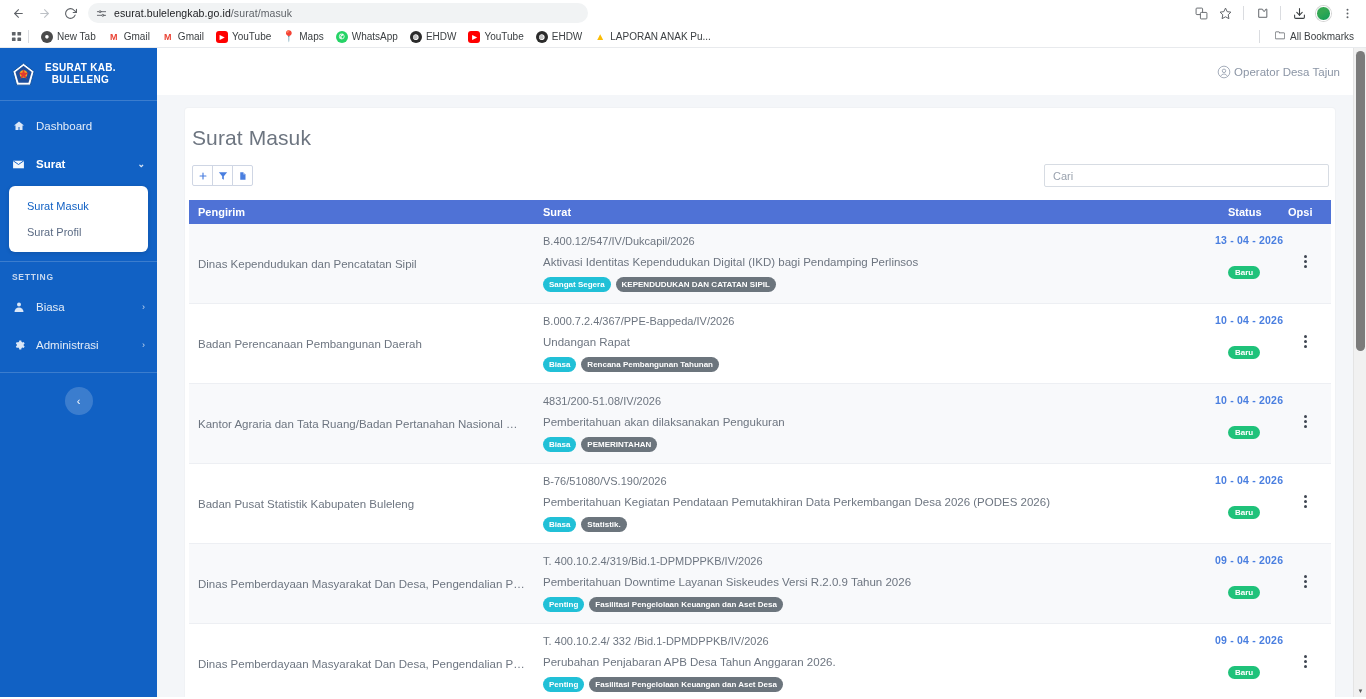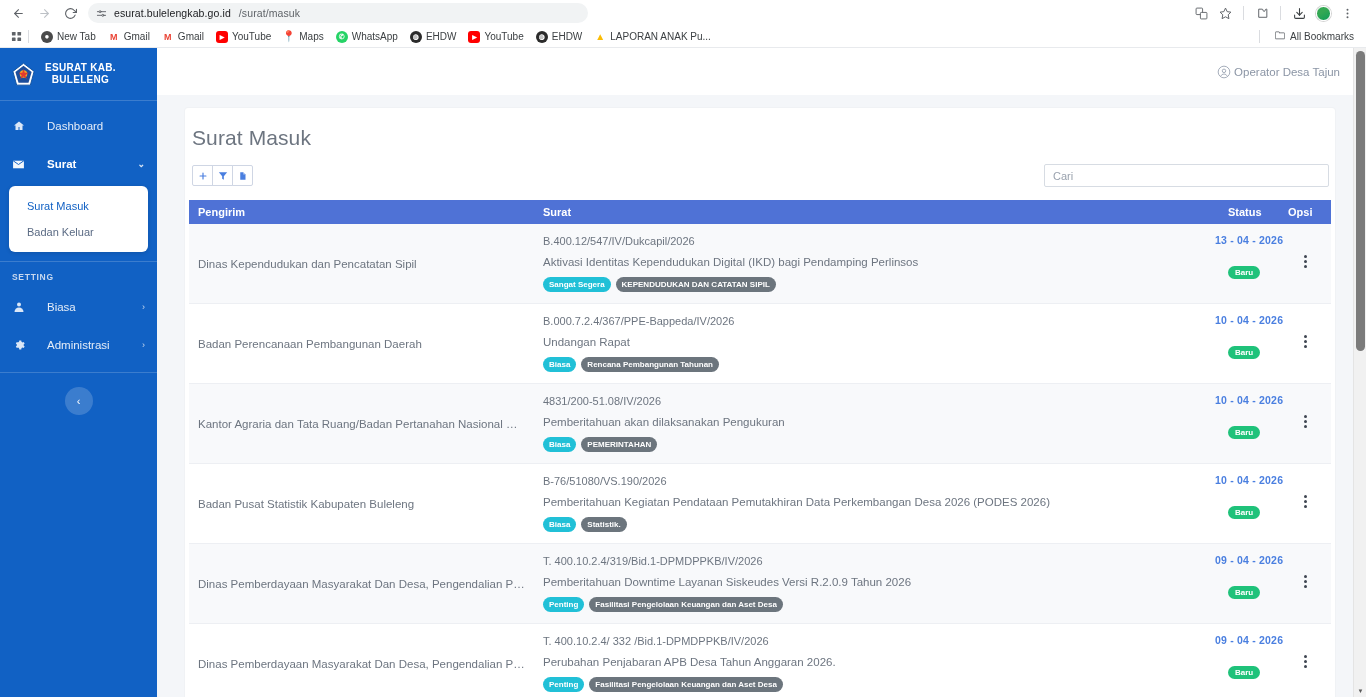--- a/index.html
+++ b/index.html
@@ -26,21 +26,21 @@
   .omnibox {
     flex: 0 1 auto; margin-left: 6px; height: 20px; min-width: 500px;
     background: #f1f3f4; border-radius: 11px; display: flex;
     align-items: center; padding: 0 8px; gap: 7px;
   }
   .omnibox-icon { width: 11px; height: 11px; display: block; flex: none; }
   .omnibox-url {
     font-size: 10.5px; color: #202124; white-space: nowrap;
     overflow: hidden; text-overflow: ellipsis; letter-spacing: .1px;
   }
-  .omnibox-url .path { color: #5f6368; padding-left: 8px; }
+  .omnibox-url .path { color: #5f6368; }
   .toolbar-right {
     margin-left: auto; display: flex; align-items: center; gap: 2px;
     padding-right: 2px;
   }
   .tb-icon {
     width: 22px; height: 21px; display: flex; align-items: center;
     justify-content: center; color: #5f6368; font-size: 12px;
     border-radius: 50%; cursor: pointer;
   }
   .tb-sep { width: 1px; height: 14px; background: #dadce0; margin: 0 5px; }
@@ -89,21 +89,21 @@
     width: 26px; height: 26px; flex: none;
     display: flex; align-items: center; justify-content: center;
   }
   .brand-text {
     font-size: 10px; font-weight: bold; line-height: 12px;
     letter-spacing: .3px; color: #ffffff; text-align: center;
   }
   .side-sep { height: 1px; background: rgba(255,255,255,.18); margin: 0 0 0 0; }
   .menu { padding-top: 6px; }
   .menu-item {
-    display: flex; align-items: center; gap: 22px; height: 38px;
+    display: flex; align-items: center; gap: 11px; height: 38px;
     padding: 0 12px; font-size: 11.5px; color: #e4ecf7; cursor: pointer;
     position: relative;
   }
   .menu-item .mi-ico { width: 13px; display: flex; justify-content: center; flex: none; }
   .menu-item.active { color: #ffffff; font-weight: bold; }
   .menu-item .chev { margin-left: auto; font-size: 9px; opacity: .85; }
   .submenu {
     background: #ffffff; border-radius: 6px; margin: 3px 9px 0 9px;
     padding: 7px 0; box-shadow: 0 1px 4px rgba(0,0,0,.14);
   }
@@ -410,21 +410,21 @@
               <path d="M2 5h20v14H2z" opacity=".95"></path>
               <path d="M2 5l10 7 10-7" fill="none" stroke="#1161c4" stroke-width="1.8"></path>
             </svg>
         </span>
         <span>Surat</span>
         <span class="chev">⌄</span>
       </div>
 
       <div class="submenu">
         <div class="submenu-item active">Surat Masuk</div>
-        <div class="submenu-item">Badan Keluar</div>
+        <div class="submenu-item">Surat Profil</div>
       </div>
 
       <div style="height:9px"></div>
       <div class="side-sep"></div>
 
       <div class="section-label">SETTING</div>
 
       <div class="menu-item">
         <span class="mi-ico">
           <svg width="12" height="12" viewBox="0 0 24 24" fill="#dbe7f7">

